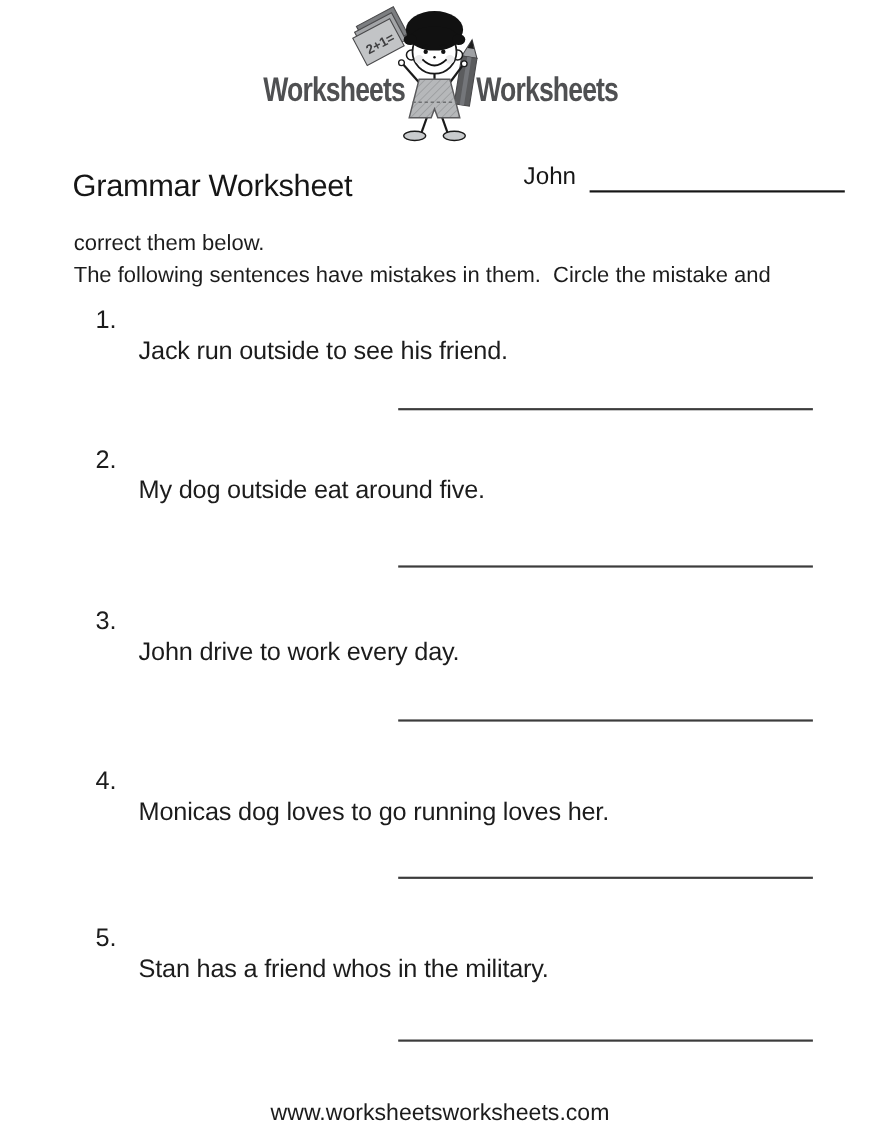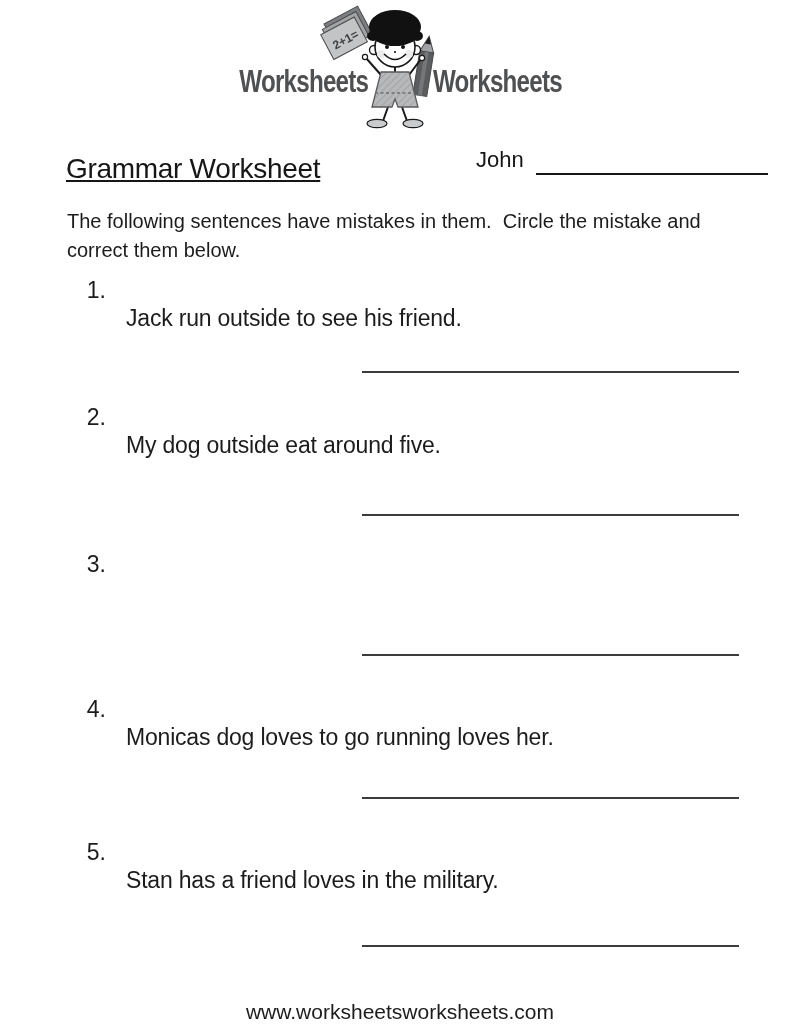--- a/index.html
+++ b/index.html
@@ -38,21 +38,20 @@
 
   
   .title {
     position: absolute;
     left: 66px;
     top: 153px;
     font-size: 28px;
     letter-spacing: -0.3px;
     color: #161616;
     white-space: nowrap;
-    text-decoration: underline;
   }
   .name-label {
     position: absolute;
     left: 476px;
     top: 147px;
     font-size: 22px;
     color: #161616;
   }
   .name-line {
     position: absolute;
@@ -181,48 +180,49 @@
     </svg>
 
     <span class="logo-word right">Worksheets</span>
   </div>
 
   <div class="title">Grammar Worksheet</div>
   <span class="name-label">John</span>
   <div class="name-line"></div>
 
   <div class="instructions">
+    <div>correct them below.</div>
     <div>The following sentences have mistakes in them.  Circle the mistake and</div>
-    <div>correct them below.</div>
   </div>
 
   <div class="q-item q1">
     <span class="q-num">1.</span>
     <span class="q-text">Jack run outside to see his friend.</span>
   </div>
   <div class="a-line l1"></div>
 
   <div class="q-item q2">
     <span class="q-num">2.</span>
     <span class="q-text">My dog outside eat around five.</span>
   </div>
   <div class="a-line l2"></div>
 
   <div class="q-item q3">
     <span class="q-num">3.</span>
+    <span class="q-text">John drive to work every day.</span>
   </div>
   <div class="a-line l3"></div>
 
   <div class="q-item q4">
     <span class="q-num">4.</span>
     <span class="q-text">Monicas dog loves to go running loves her.</span>
   </div>
   <div class="a-line l4"></div>
 
   <div class="q-item q5">
     <span class="q-num">5.</span>
-    <span class="q-text">Stan has a friend loves in the military.</span>
+    <span class="q-text">Stan has a friend whos in the military.</span>
   </div>
   <div class="a-line l5"></div>
 
   <div class="footer">www.worksheetsworksheets.com</div>
 
 </div>
 
 </body></html>

